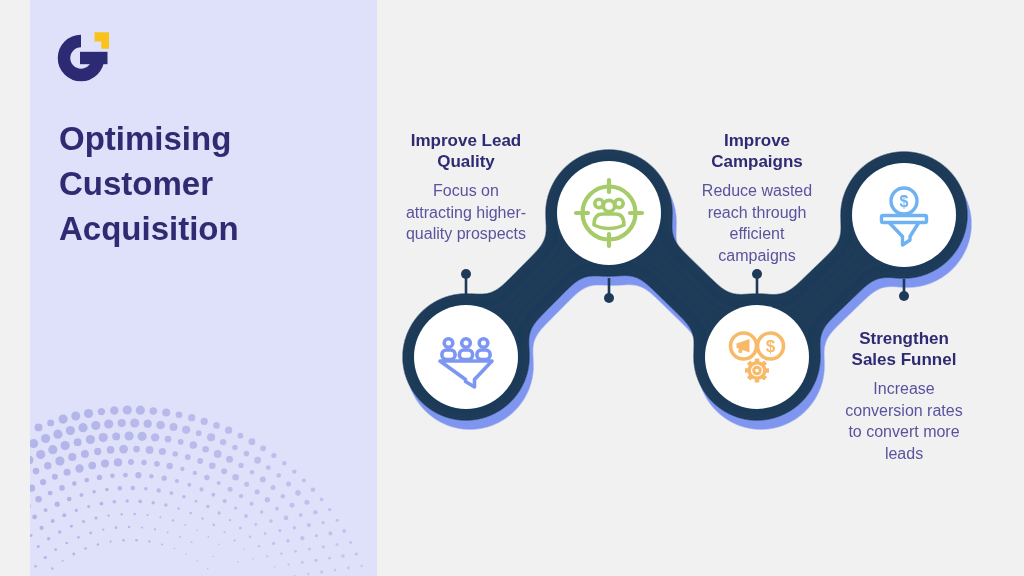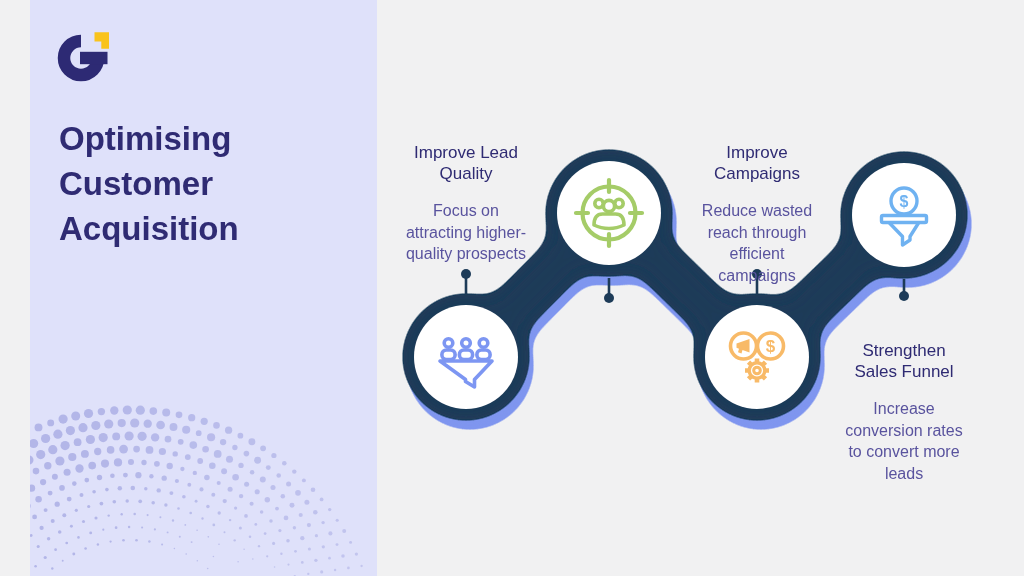--- a/index.html
+++ b/index.html
@@ -7,22 +7,22 @@
         background:#f1f1f2;font-family:"Liberation Sans",sans-serif;}
   .left-panel{position:absolute;left:0;top:0;width:347px;height:576px;
         background:#dfe1fa;overflow:hidden;margin-left:30px;}
   .halftone{position:absolute;left:0;top:0;width:347px;height:576px;}
   .logo-svg{position:absolute;left:0;top:0;width:120px;height:110px;}
   .page-title{position:absolute;left:29px;top:116px;width:250px;
         font-size:33px;line-height:45px;font-weight:700;color:#2f2b73;letter-spacing:0;}
   .diagram-svg{position:absolute;left:0;top:0;width:1024px;height:576px;}
   .icon-svg{position:absolute;}
   .step-label{position:absolute;text-align:center;}
-  .step-title{font-weight:400;font-size:17px;line-height:21px;color:#2f2b73;margin:16px auto 6px;}
-  .step-desc{font-size:16px;line-height:21.5px;color:#59539e;margin:16px auto;}
+  .step-title{font-weight:700;font-size:17px;line-height:21px;color:#2f2b73;margin:4px auto 6px;}
+  .step-desc{font-size:16px;line-height:21.5px;color:#59539e;margin:8px auto;}
 </style>
 </head>
 <body>
 
 <div class="page">
 
   <aside class="left-panel">
     <svg id="halftone" class="halftone" viewBox="0 0 347 576">
         <circle cx="12.9" cy="577.5" r="1.21" fill="#b3b6e8" fill-opacity="1.00"></circle>
         <circle cx="22.3" cy="568.5" r="1.22" fill="#b3b6e8" fill-opacity="1.00"></circle>

